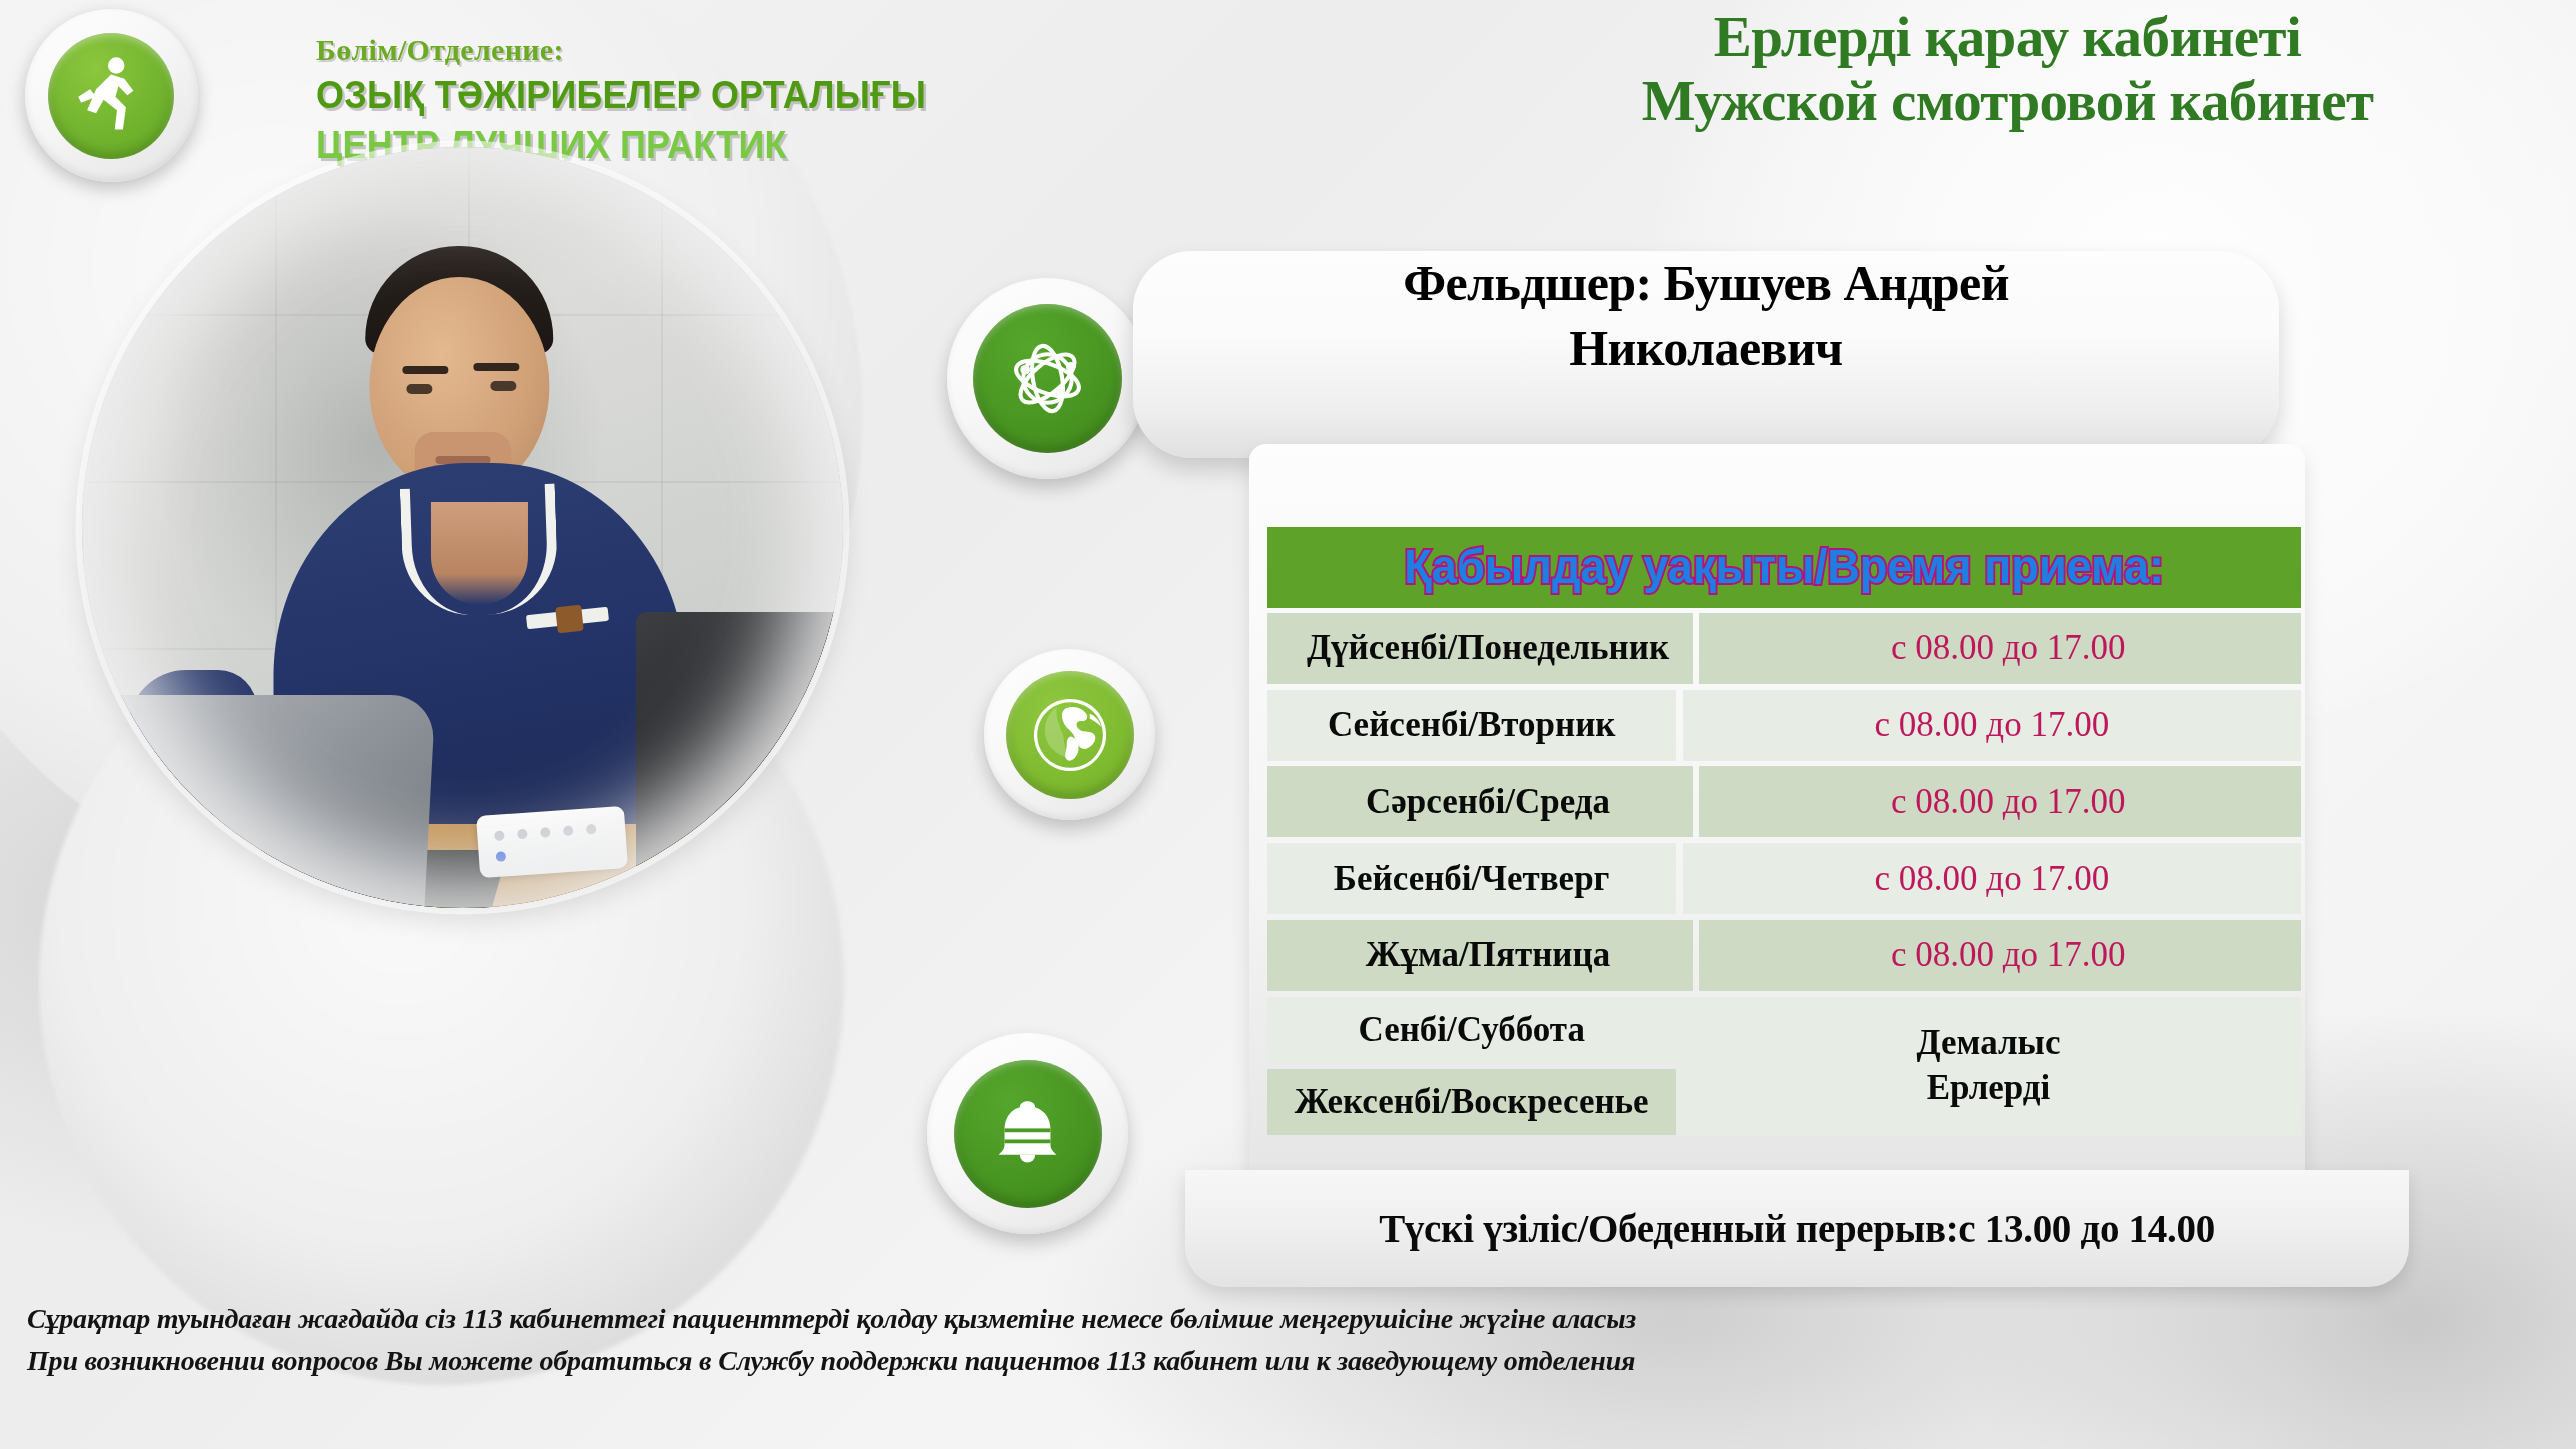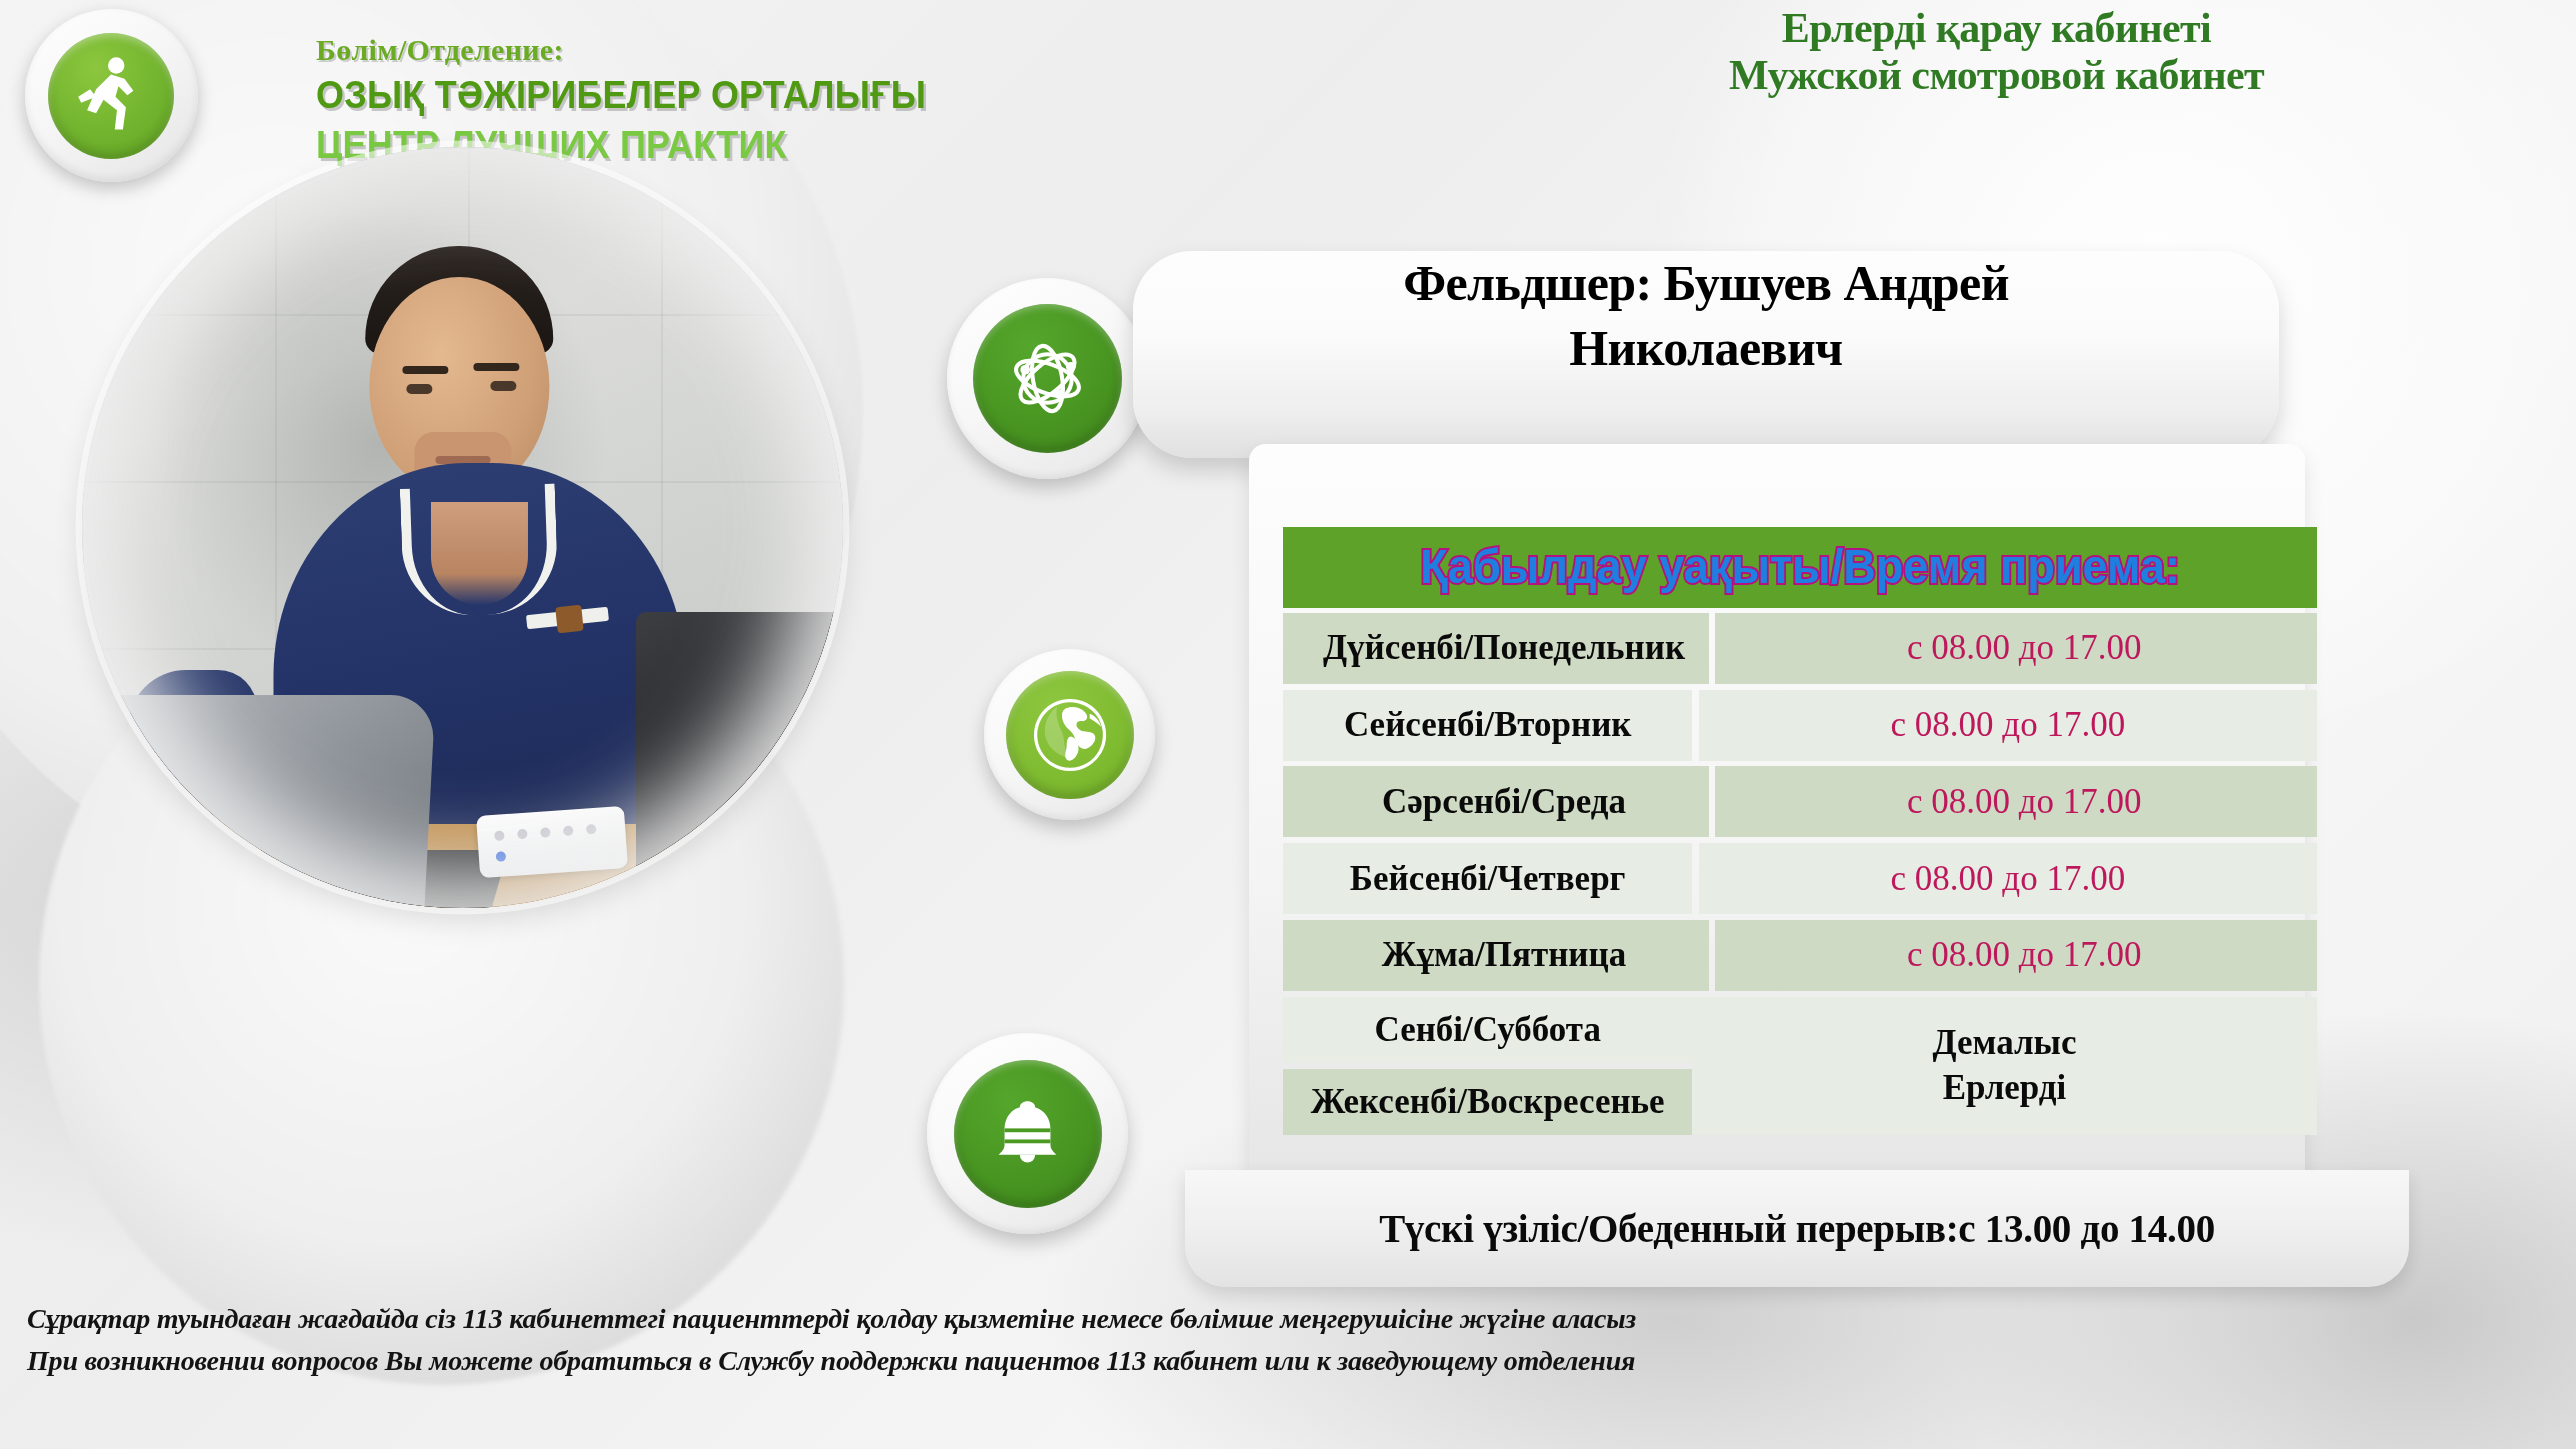--- a/index.html
+++ b/index.html
@@ -56,22 +56,22 @@
   .dept-kz,.dept-ru{
     font-size:39px;font-weight:bold;letter-spacing:0.3px;line-height:1.22;
     font-family:"Liberation Sans Narrow","Liberation Sans", sans-serif;
     transform:scaleX(.92);transform-origin:left center;
   }
   .dept-kz{color:#4f9a12;text-shadow:2.6px 2.6px 0.6px rgba(150,150,150,.5);margin-top:3.9px;}
   .dept-ru{color:#7ac943;text-shadow:2.6px 2.6px 0.6px rgba(150,150,150,.5);margin-top:2.6px;}
 
   
   .main-title{
-    position:absolute;right:32px;top:5.2px;width:1095px;text-align:center;
-    color:#2f7a22;font-weight:bold;font-size:42px;line-height:1.12;
+    position:absolute;right:21px;top:5.2px;width:1095px;text-align:center;
+    color:#2f7a22;font-weight:bold;font-size:57px;line-height:1.12;
     font-family:"Liberation Serif", serif;
     letter-spacing:-0.6px;
   }
   .main-title .l2{display:block;}
 
   
   .photo-wrap{
     position:absolute;left:82px;top:147px;width:761px;height:761px;border-radius:50%;
     overflow:hidden;
     box-shadow:0 0 0 6.4px rgba(255,255,255,.55), 0 11.6px 30px rgba(0,0,0,.13);
@@ -229,21 +229,21 @@
   .plate-text span{display:block;}
 
   
   .table-card{
     position:absolute;left:1249px;top:444px;width:1056px;height:728px;
     background:linear-gradient(180deg,#fdfdfd 0%,#f4f4f4 60%,#e6e6e6 100%);
     border-radius:16.7px 16.7px 0 0;
     box-shadow:0 9px 19.3px rgba(0,0,0,.10);
   }
   .sched{
-    position:absolute;left:1267px;top:527px;width:1034px;margin-left:16px;
+    position:absolute;left:1267px;top:527px;width:1034px;
   }
   .sched-head{
     background:#5fa229;padding:11.6px 0 14px 0;text-align:center;
   }
   .sched-head .t{
     font-family:"Liberation Sans Narrow","Liberation Sans",sans-serif;
     font-size:48px;font-weight:bold;color:#1e7fe0;
     -webkit-text-stroke:3.9px #b5127d;paint-order:stroke fill;
     transform:scaleX(.94);display:inline-block;letter-spacing:0px;
   }

